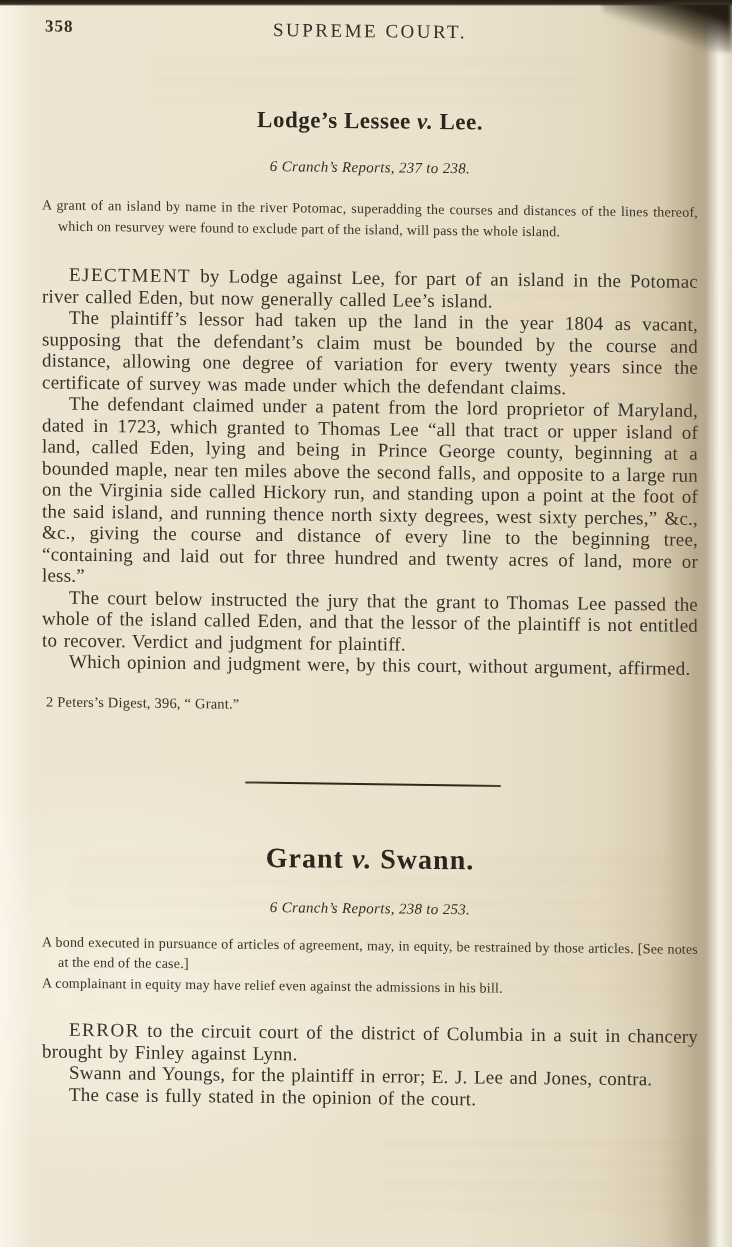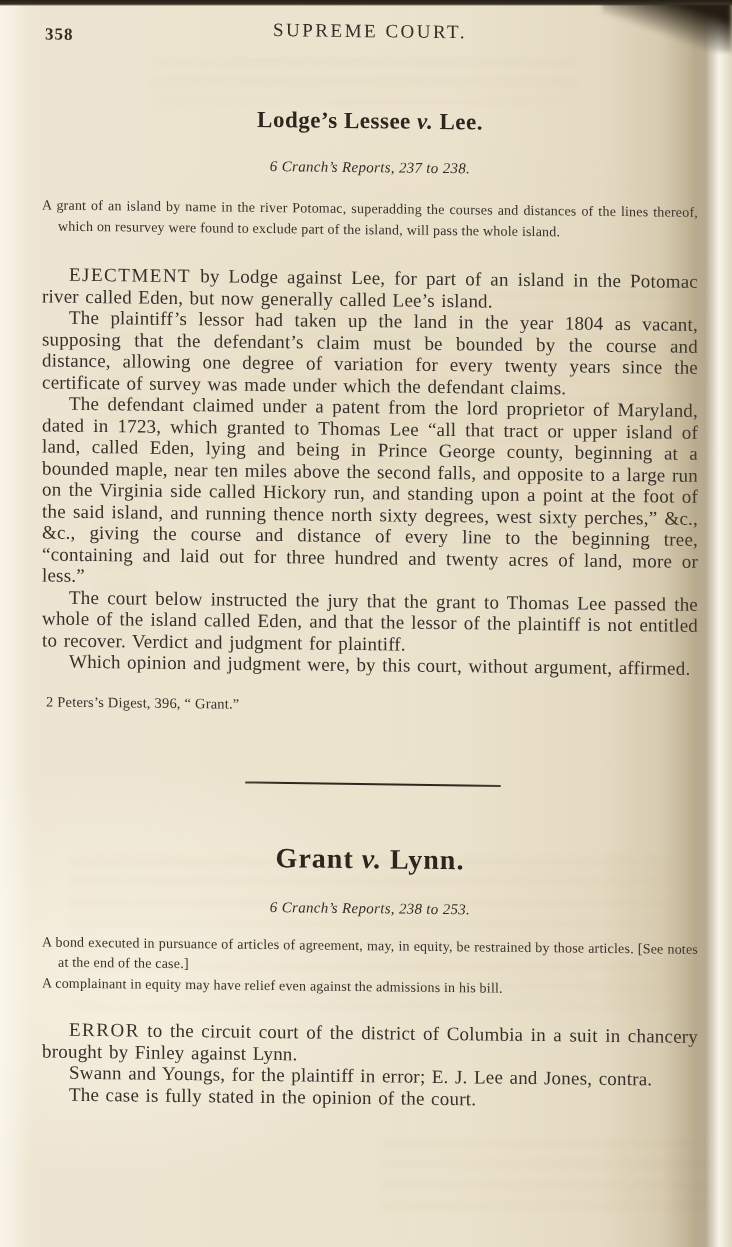--- a/index.html
+++ b/index.html
@@ -65,21 +65,21 @@
     position: absolute; inset: 0;
     padding: 0 34px 0 42px;
     box-sizing: border-box;
     transform: skewY(0.65deg);
     transform-origin: 0 0;
     z-index: 2;
   }
   .running-head { position: relative; margin-top: 16px; height: 24px; }
   .page-number {
     position: absolute; left: 3px; top: 0;
-    font-size: 17px; letter-spacing: 1px; font-weight: bold; color: #332d25; margin-top: 8px;
+    font-size: 17px; letter-spacing: 1px; font-weight: bold; color: #332d25;
   }
   .running-header {
     text-align: center; font-size: 19px; letter-spacing: 2.5px;
     color: #332d25;
   }
   .case-title {
     text-align: center; font-weight: bold; color: #2c261e;
     letter-spacing: 0.5px; margin: 0;
   }
   .case-title .versus { font-style: italic; font-weight: bold; }
@@ -153,21 +153,21 @@
       <p>The plaintiff’s lessor had taken up the land in the year 1804 as vacant, supposing that the defendant’s claim must be bounded by the course and distance, allowing one degree of variation for every twenty years since the certificate of survey was made under which the defendant claims.</p>
       <p>The defendant claimed under a patent from the lord proprietor of Maryland, dated in 1723, which granted to Thomas Lee “all that tract or upper island of land, called Eden, lying and being in Prince George county, beginning at a bounded maple, near ten miles above the second falls, and opposite to a large run on the Virginia side called Hickory run, and standing upon a point at the foot of the said island, and running thence north sixty degrees, west sixty perches,” &amp;c., &amp;c., giving the course and distance of every line to the beginning tree, “containing and laid out for three hundred and twenty acres of land, more or less.”</p>
       <p>The court below instructed the jury that the grant to Thomas Lee passed the whole of the island called Eden, and that the lessor of the plaintiff is not entitled to recover.  Verdict and judgment for plaintiff.</p>
       <p>Which opinion and judgment were, by this court, without argument, affirmed.</p>
     </div>
 
     <div class="footnote">2 Peters’s Digest, 396, “ Grant.”</div>
 
     <div class="section-rule"></div>
 
-    <h1 class="case-title title-2"><span>Grant</span> <span class="versus">v.</span> <span>Lynn.</span></h1>
+    <h1 class="case-title title-2"><span>Grant</span> <span class="versus">v.</span> <span>Swann.</span></h1>
 
     <div class="citation">6 Cranch’s Reports, 238 to 253.</div>
 
     <div class="headnotes headnotes-2">
       <p class="headnote">A bond executed in pursuance of articles of agreement, may, in equity, be restrained by those articles.  [See notes at the end of the case.]</p>
       <p class="headnote">A complainant in equity may have relief even against the admissions in his bill.</p>
     </div>
 
     <div class="body-text body-text-2">
       <p><span class="lead-word">ERROR</span><span> to the circuit court of the district of Columbia in a suit in chancery brought by Finley against Lynn.</span></p>

